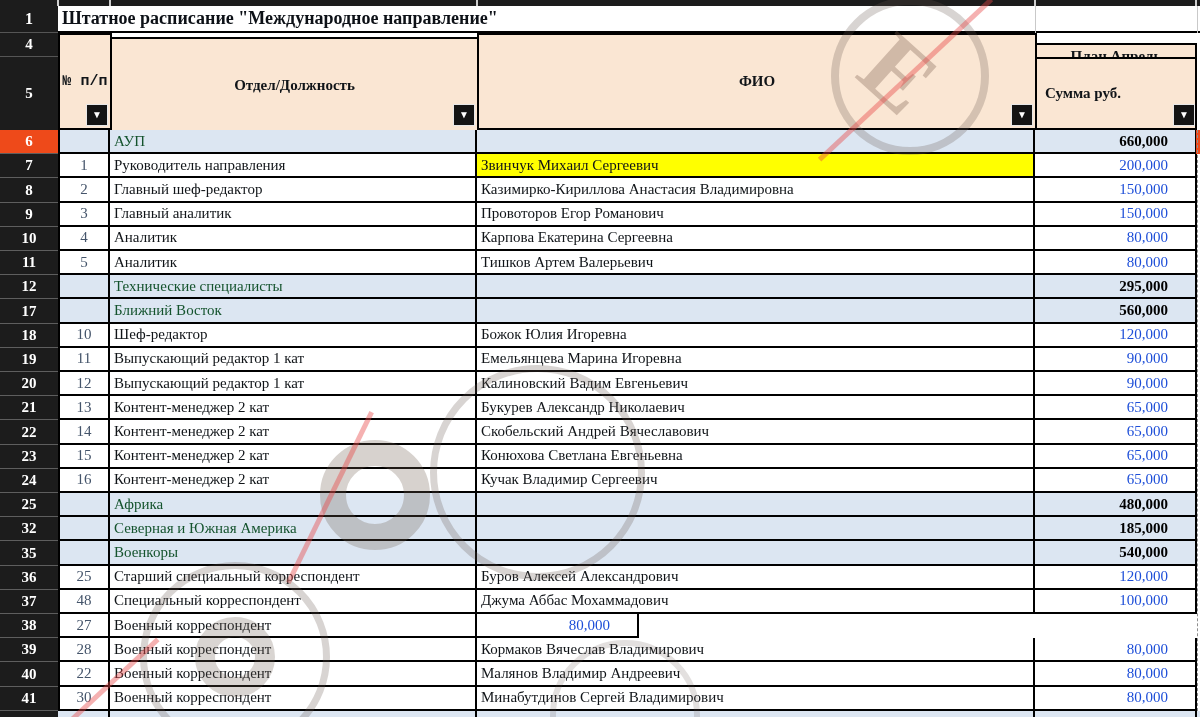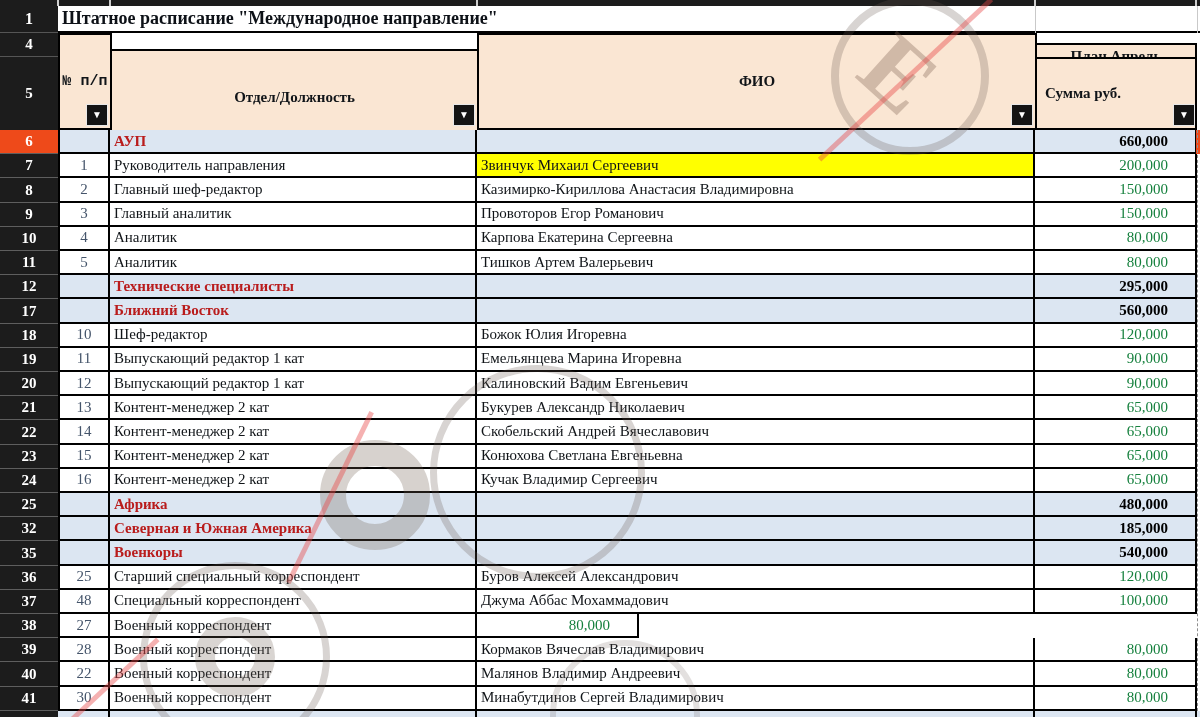--- a/index.html
+++ b/index.html
@@ -27,21 +27,21 @@
   
   .headerrow { position:absolute; left:0; top:33px; width:1200px; height:97px; }
   .hdark { position:absolute; left:0; width:58px; background:#1c1c1c; color:#fff; font-weight:bold;
            font-size:15px; display:flex; align-items:center; justify-content:center; }
   .h4 { top:0; height:24px; border-bottom:1px solid #555; }
   .h5 { top:24px; height:73px; }
   .hcell { position:absolute; background:#fae6d3; border:2px solid #000; color:#101418;
            font-weight:bold; font-size:15px; display:flex; align-items:center; justify-content:center;
            text-align:center; }
   .hc-num  { left:58px;  top:0; width:54px;  height:97px;font-family:Liberation Mono, monospace; }
-  .hc-dept { left:110px; top:16px; width:369px; height:97px; }
+  .hc-dept { left:110px; top:4px; width:369px; height:97px; }
   .hc-fio  { left:477px; top:0; width:560px; height:97px; }
   .hc-plan { left:1035px; top:0;    width:162px; height:26px;margin-top:10px; }
   .hc-sum  { left:1035px; top:24px; width:162px; height:73px; justify-content:flex-start; padding-left:8px; }
   .filterbtn { position:absolute; width:22px; height:22px; background:#141414; border:1px solid #e8e8e8;
                color:#fff; font-size:10px; line-height:20px; text-align:center; top:71px; cursor:pointer; }
   .fb-num { left:86px; } .fb-dept { left:453px; } .fb-fio { left:1011px; } .fb-sum { left:1173px; }
 
   
   .body { position:absolute; left:0; top:130px; width:1200px; height:581px;
           display:flex; flex-direction:column; border-right:0; }
@@ -49,23 +49,23 @@
   .row .rh { width:58px; background:#1c1c1c; color:#fff; font-weight:bold; font-size:15px;
              text-align:center; display:flex; align-items:center; justify-content:center;
              border-bottom:1px solid #5e5e5e; }
   .row .rh.sel { background:#ee4a1a; }
   .cell { border-right:2px solid #000; border-bottom:2px solid #000; background:#fff;
           font-size:15px; color:#101418; display:flex; align-items:center; overflow:hidden;
           white-space:nowrap; }
   .c-num  { width:52px; justify-content:center; color:#44546a; border-left:2px solid #000; }
   .c-dept { width:367px; padding-left:4px; }
   .c-fio  { width:558px; padding-left:4px; }
-  .c-sum  { width:162px; justify-content:flex-end; padding-right:27px; color:#15803d; }
+  .c-sum  { width:162px; justify-content:flex-end; padding-right:27px; color:#1d4ed8; }
   .row.section .cell { background:#dce6f2; }
-  .row.section .c-dept { font-weight:bold; color:#b91c1c; }
+  .row.section .c-dept { font-weight:normal; color:#14532d; }
   .row.section .c-sum { font-weight:bold; color:#000; }
   .cell.yellow { background:#ffff00 !important; }
   .seltick { position:absolute; right:0; top:0; width:4px; height:100%; background:#ee4a1a; }
   .body-edge { position:absolute; left:1197px; top:130px; width:0; height:581px;
                border-right:1px dashed #8f8f8f; }
 
   
   .watermark { position:absolute; left:0; top:0; width:1200px; height:717px; pointer-events:none; }
   .wm-circle { position:absolute; border-radius:50%; border:8px solid rgba(100,85,75,.25); }
   .wm-letter { position:absolute; font-weight:bold; color:rgba(125,95,78,.33);

